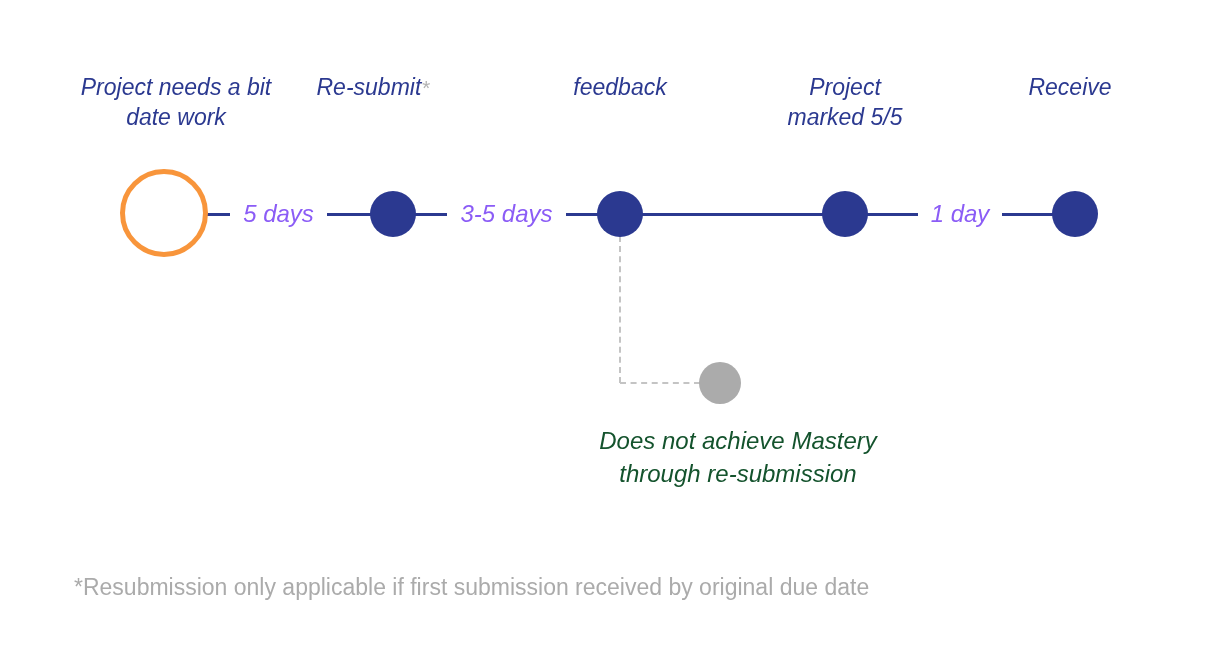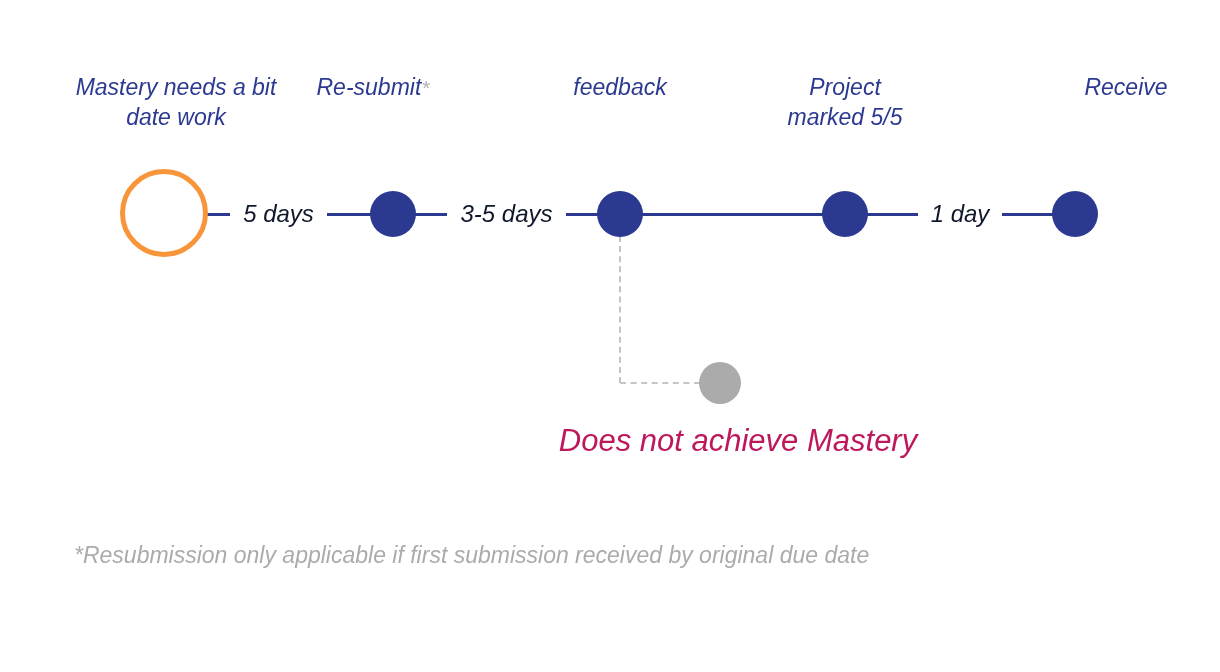--- a/index.html
+++ b/index.html
@@ -40,21 +40,21 @@
     align-items: center;
   }
   .connector .line {
     flex: 1;
     height: 3px;
     background: #2b3990;
   }
   .connector .duration {
     font-style: italic;
     font-size: 24px;
-    color: #0f172a;
+    color: #8b5cf6;
     padding: 0 13px;
     white-space: nowrap;
   }
   
   .node {
     position: absolute;
     border-radius: 50%;
     box-sizing: border-box;
   }
   .node.start {
@@ -99,56 +99,55 @@
     height: 0;
     border-top: 2px dashed #c4c4c4;
   }
   .branch-label {
     position: absolute;
     left: 738px;
     top: 424px;
     transform: translateX(-50%);
     text-align: center;
     font-style: italic;
-    font-size: 31px;
+    font-size: 24px;
     line-height: 33px;
-    color: #be185d;
+    color: #14532d;
     white-space: nowrap;
   }
   
   .footnote {
     position: absolute;
     left: 74px;
-    top: 542px;
-    font-style: italic;
+    top: 574px;
     font-size: 23px;
     color: #ababab;
     white-space: nowrap;
   }
 </style>
 </head>
 <body>
 
 <div class="canvas">
 
   <div class="node-label" style="left:176px">
-    <div>Mastery needs a bit</div>
+    <div>Project needs a bit</div>
     <div>date work</div>
   </div>
   <div class="node-label" style="left:373px">
     <span>Re-submit</span><span class="asterisk">*</span>
   </div>
   <div class="node-label" style="left:620px">
     <div>feedback</div>
   </div>
   <div class="node-label" style="left:845px">
     <div>Project</div>
     <div>marked 5/5</div>
   </div>
-  <div class="node-label" style="left:1126px">
+  <div class="node-label" style="left:1070px">
     <div>Receive</div>
   </div>
 
   <div class="connector" style="left:164px;width:229px">
     <div class="line"></div>
     <div class="duration">5 days</div>
     <div class="line"></div>
   </div>
   <div class="connector" style="left:393px;width:227px">
     <div class="line"></div>
@@ -169,17 +168,18 @@
 
   <div class="node start"></div>
   <div class="node filled n2"></div>
   <div class="node filled n3"></div>
   <div class="node filled n4"></div>
   <div class="node filled n5"></div>
   <div class="node gray"></div>
 
   <div class="branch-label">
     <div>Does not achieve Mastery</div>
+    <div>through re-submission</div>
   </div>
 
   <div class="footnote">*Resubmission only applicable if first submission received by original due date</div>
 
 </div>
 
 </body></html>

